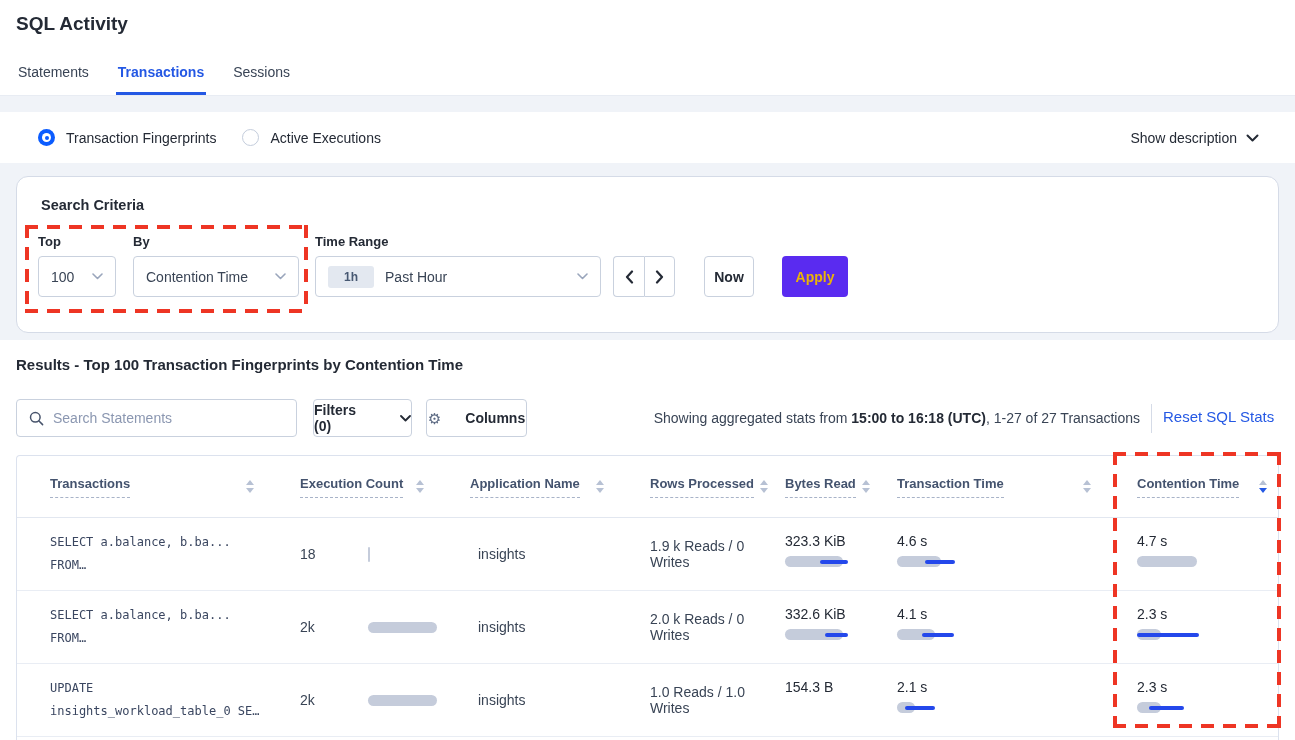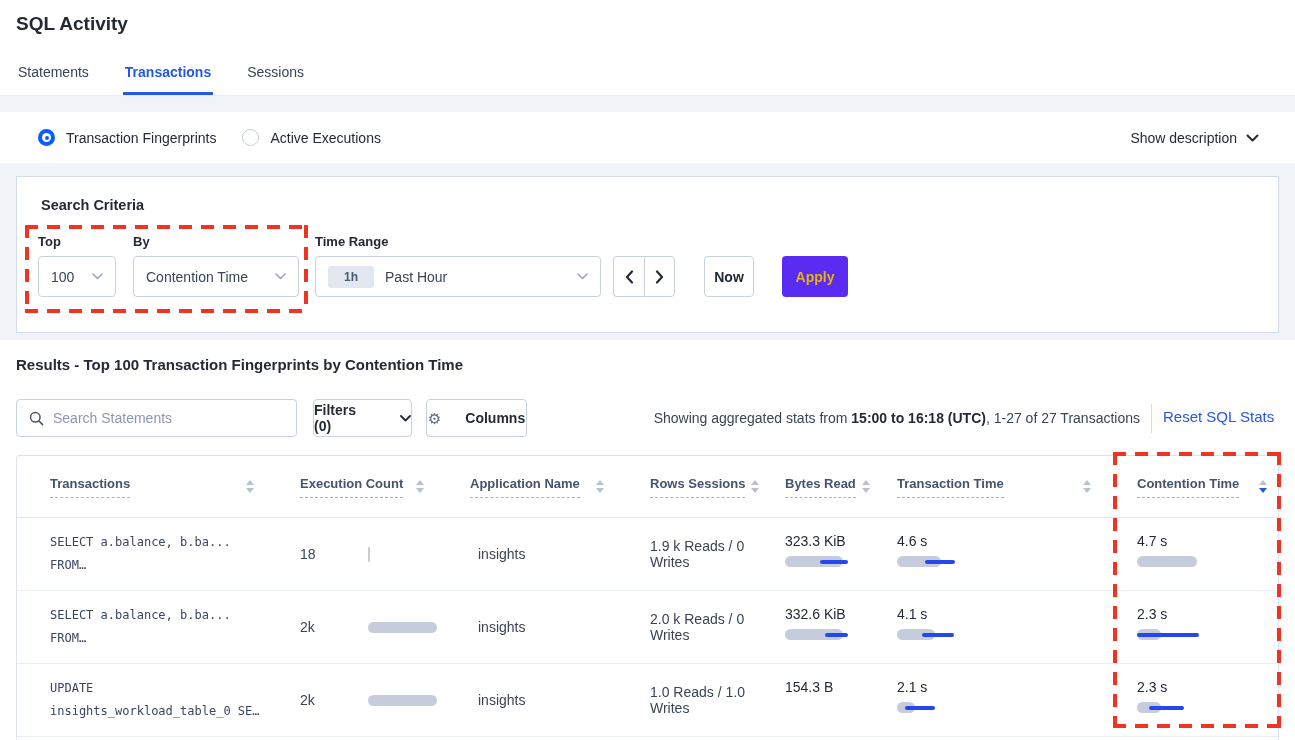--- a/index.html
+++ b/index.html
@@ -8,37 +8,37 @@
     --ink:#242a35; --ink2:#394455; --slate:#44536e; --line:#e8ecf3; --box-border:#c9d1de;
   }
   *{box-sizing:border-box;margin:0;padding:0;}
   html,body{width:1295px;height:740px;overflow:hidden;}
   body{font-family:"Liberation Sans",sans-serif;background:#f0f3f8;color:var(--ink);}
   #app{position:relative;width:1295px;height:740px;}
 
   
   #top-header{position:absolute;top:0;left:0;width:1295px;height:96px;background:#fff;border-bottom:1px solid var(--line);}
   #page-title{position:absolute;left:16px;top:13px;font-size:19px;font-weight:700;color:var(--ink);}
-  .tabs{position:absolute;left:16px;bottom:0;display:flex;gap:32px;}
+  .tabs{position:absolute;left:16px;bottom:0;display:flex;gap:25px;}
   .tab{font-size:14px;color:var(--ink2);padding:0 2px 12px 2px;border-bottom:3px solid transparent;cursor:pointer;}
   .tab.active{color:var(--accent-blue);font-weight:700;border-bottom-color:var(--accent-blue);}
 
   
   #view-bar{position:absolute;top:112px;left:0;width:1295px;height:51px;background:#fff;display:flex;align-items:center;padding-left:38px;}
   .radio-opt{display:flex;align-items:center;gap:11px;font-size:14px;color:var(--ink);cursor:pointer;}
   .radio-opt + .radio-opt{margin-left:26px;}
   .radio{width:17px;height:17px;border-radius:50%;position:relative;flex:0 0 auto;}
   .radio.on{background:var(--radio-blue);}
   .radio.on::after{content:"";position:absolute;left:4px;top:4px;width:9px;height:9px;border-radius:50%;background:#fff;}
   .radio.on::before{content:"";position:absolute;left:6.5px;top:6.5px;width:4px;height:4px;border-radius:50%;background:var(--radio-blue);z-index:1;}
   .radio.off{background:#fff;border:1.5px solid #c4cddc;}
   #show-desc{position:absolute;right:36px;top:0;height:51px;display:flex;align-items:center;gap:9px;font-size:14px;color:var(--ink);cursor:pointer;}
 
   
-  #criteria-card{position:absolute;top:176px;left:16px;width:1263px;height:157px;background:#fff;border:1px solid #d5dbe7;border-radius:0;}
+  #criteria-card{position:absolute;top:176px;left:16px;width:1263px;height:157px;background:#fff;border:1px solid #d5dbe7;border-radius:12px;}
   #criteria-title{position:absolute;left:24px;top:20px;font-size:14.5px;font-weight:700;color:var(--ink);}
   .field-label{position:absolute;top:57px;font-size:13px;font-weight:700;color:var(--ink);}
   .select-box{position:absolute;top:79px;height:41px;border:1px solid var(--box-border);border-radius:4px;background:#fff;display:flex;align-items:center;justify-content:space-between;padding:0 12px;font-size:14px;color:var(--ink2);cursor:pointer;}
   #lbl-top{left:21px;} #sel-top{left:21px;width:78px;}
   #lbl-by{left:116px;} #sel-by{left:116px;width:166px;}
   #lbl-time{left:298px;} #sel-time{left:298px;width:286px;}
   .time-left{display:flex;align-items:center;gap:11px;}
   .time-badge{background:#e3e8f0;border-radius:3px;font-size:12px;font-weight:700;color:#475872;padding:4px 16px;}
   #range-arrows{position:absolute;left:596px;top:79px;display:flex;height:41px;}
   .arrow-btn{width:31px;height:41px;background:#fff;border:1px solid var(--box-border);display:flex;align-items:center;justify-content:center;cursor:pointer;}
@@ -228,21 +228,21 @@
           </span>
       </div>
       <div class="th">
         <span class="th-label">Application Name</span>
         <span class="sort-icon">
             <i class="tri up"></i>
             <i class="tri down"></i>
           </span>
       </div>
       <div class="th">
-        <span class="th-label">Rows Sessions</span>
+        <span class="th-label">Rows Processed</span>
         <span class="sort-icon">
             <i class="tri up"></i>
             <i class="tri down"></i>
           </span>
       </div>
       <div class="th">
         <span class="th-label">Bytes Read</span>
         <span class="sort-icon">
             <i class="tri up"></i>
             <i class="tri down"></i>

